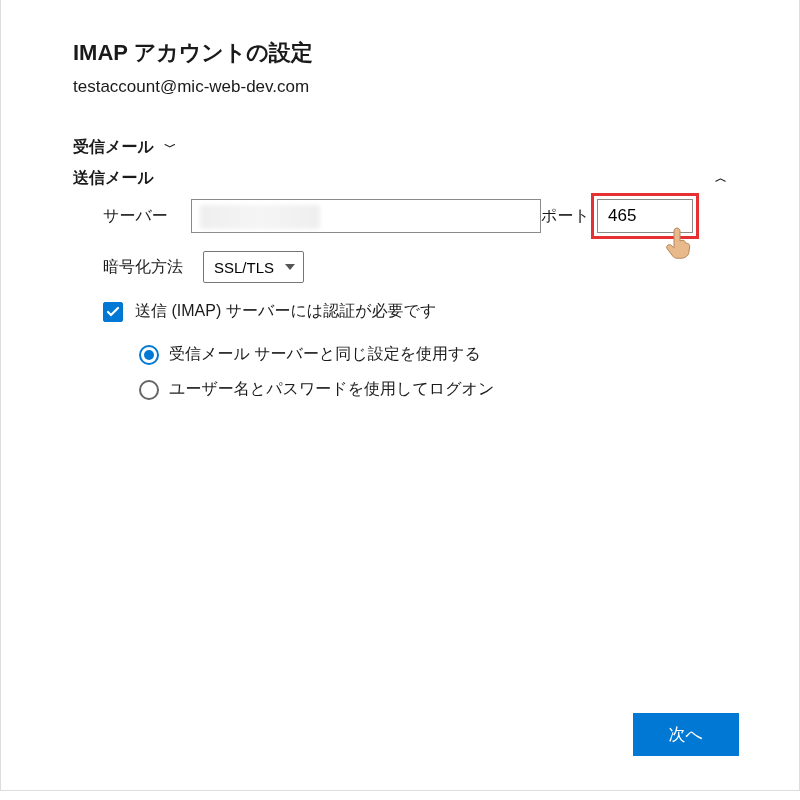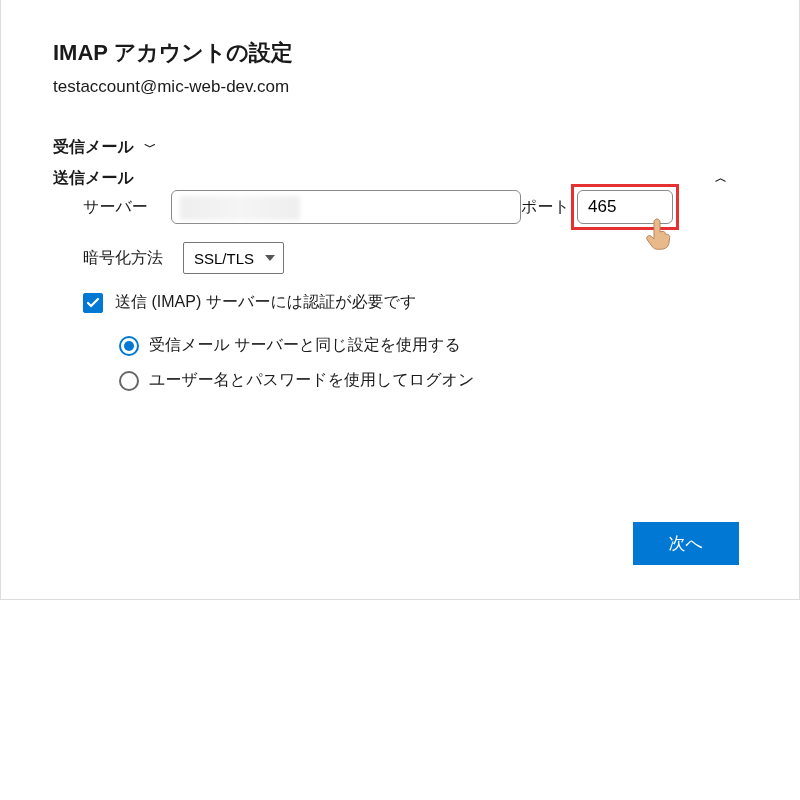--- a/index.html
+++ b/index.html
@@ -5,43 +5,43 @@
   * { box-sizing: border-box; }
   body {
     margin: 0;
     font-family: "Yu Gothic", "Meiryo", sans-serif;
     font-size: 16px;
     color: #1a1a1a;
     background: #fff;
   }
   .window {
     width: 800px;
-    height: 600px;
+    height: 791px;
     border: 1px solid #ddd;
     border-top: none;
     position: relative;
-    padding: 38px 72px 0 52px;
+    padding: 38px 72px 0 72px;
   }
   .title {
     font-size: 22px;
     font-weight: 700;
     margin-bottom: 8px;
   }
   .subtitle {
     font-size: 17px;
     margin-bottom: 40px;
     margin-top: 9px;
   }
   .section-row {
     display: flex;
     align-items: center;
     justify-content: space-between;
     font-weight: 700;
     font-size: 16px;
-    margin-bottom: 1px;
+    margin-bottom: 10px;
     cursor: pointer;
   }
   .section-row.incoming { margin-bottom: 10px; }
   .chev {
     font-size: 12px;
     margin-left: 6px;
   }
   .chev-inline { display: inline-block; transform: translateY(-1px); }
   .chev-right { margin-left: auto; }
   .form-block { padding-left: 30px; }
@@ -52,21 +52,21 @@
   }
   .label {
     font-size: 16px;
     margin-right: 10px;
   }
   .server-label { width: 78px; }
   .port-label { margin-right: 6px; width: 50px; }
   .textbox {
     height: 34px;
     border: 1px solid #8a8a8a;
-    border-radius: 6px;
+    border-radius: 0;
     padding: 4px 10px;
     font-size: 17px;
     background: #fff;
   }
   .server-input {
     flex: 0 0 350px;
     width: 350px;
     position: relative;
   }
   .blur-cover {

